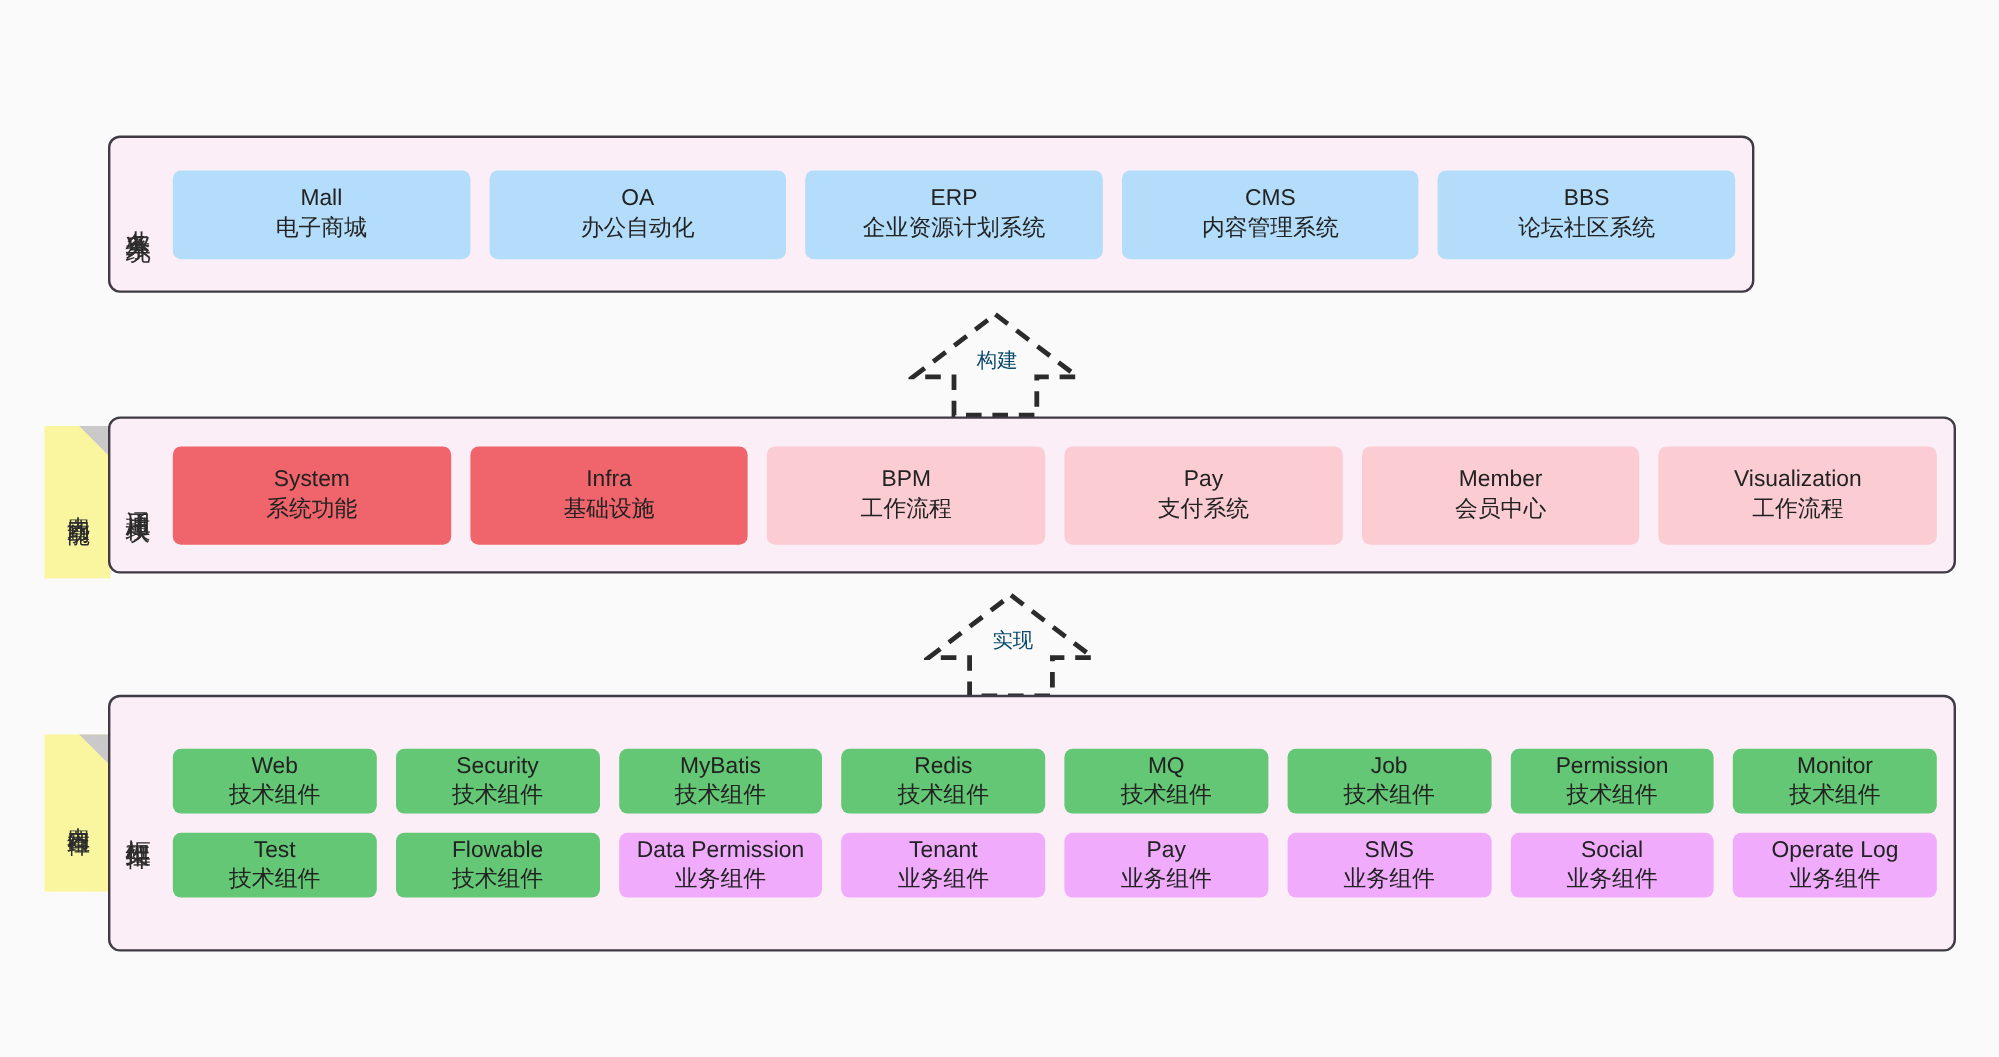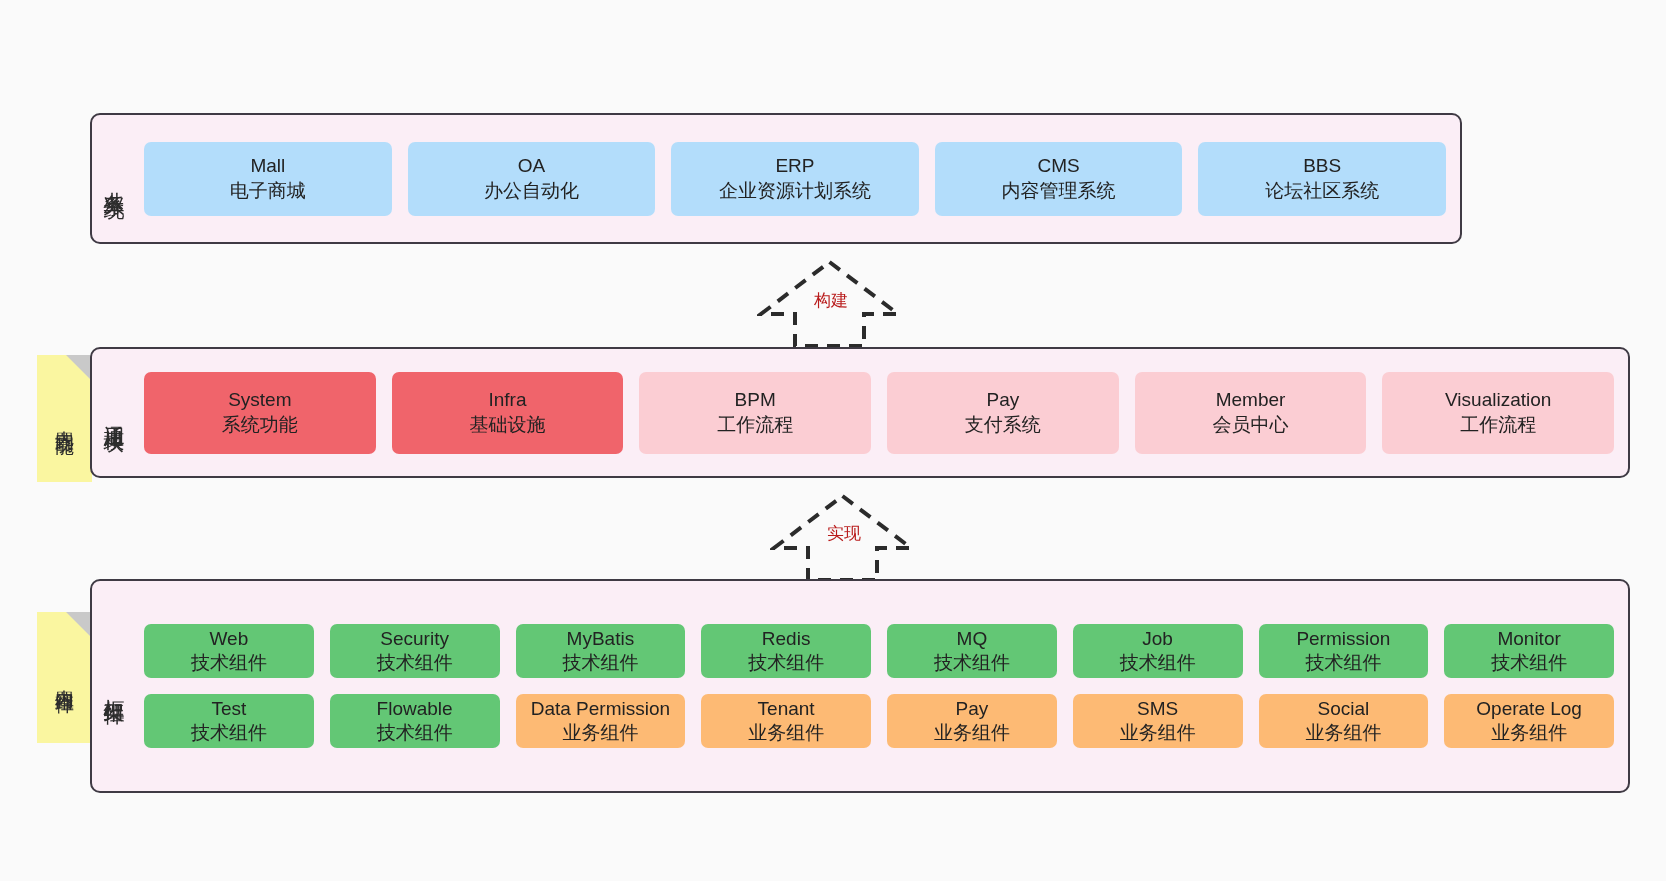--- a/index.html
+++ b/index.html
@@ -73,21 +73,21 @@
     padding: 4px 6px;
     user-select: none;
   }
   .card .l1 { display: block; }
   .card .l2 { display: block; }
 
   .c-blue        { background: #b3ddfb; }
   .c-red-strong  { background: #f0646b; }
   .c-red-light   { background: #fbcdd3; }
   .c-green-strong{ background: #63c775; }
-  .c-green-light { background: #fdba74; }
+  .c-green-light { background: #f0abfc; }
 
   
   #band-business { left: 90px;  top: 113px; width: 1372px; height: 131px; }
   #band-common   { left: 90px;  top: 347px; width: 1540px; height: 131px; }
   #band-frame    { left: 90px;  top: 579px; width: 1540px; height: 214px; }
 
   #band-business .card { height: 74px; }
   #band-common   .card { height: 82px; align-items: center; }
   #band-frame    .card { height: 54px; }
 
@@ -121,21 +121,21 @@
   #note-components { left: 37px; top: 612px; width: 55px; height: 131px; }
 
   
   .arrow {
     position: absolute;
     z-index: 1;
   }
   .arrow-label {
     position: absolute;
     font-size: 17px;
-    color: #b91c1c;
+    color: #0c4a6e;
     background: #fafafa;
     padding: 0 2px;
     user-select: none;
     z-index: 2;
   }
   #arrow-build { left: 757px; top: 258px; width: 145px; height: 90px; }
   #arrow-build-label { left: 812px; top: 289px; }
   #arrow-impl  { left: 770px; top: 492px; width: 145px; height: 90px; }
   #arrow-impl-label  { left: 825px; top: 522px; }
 </style>

